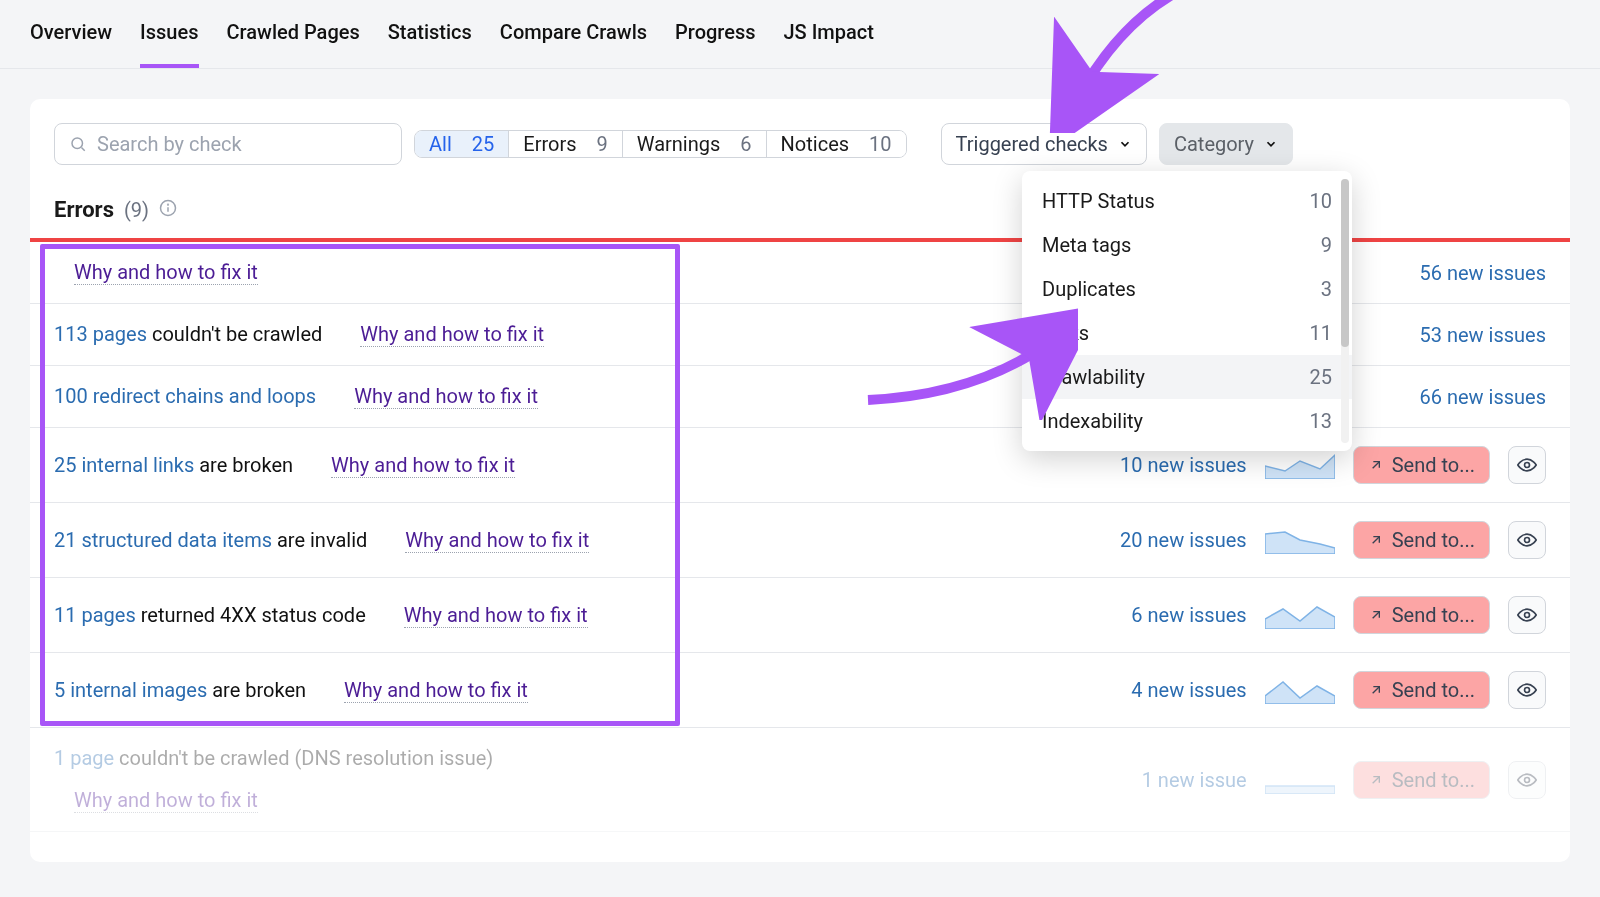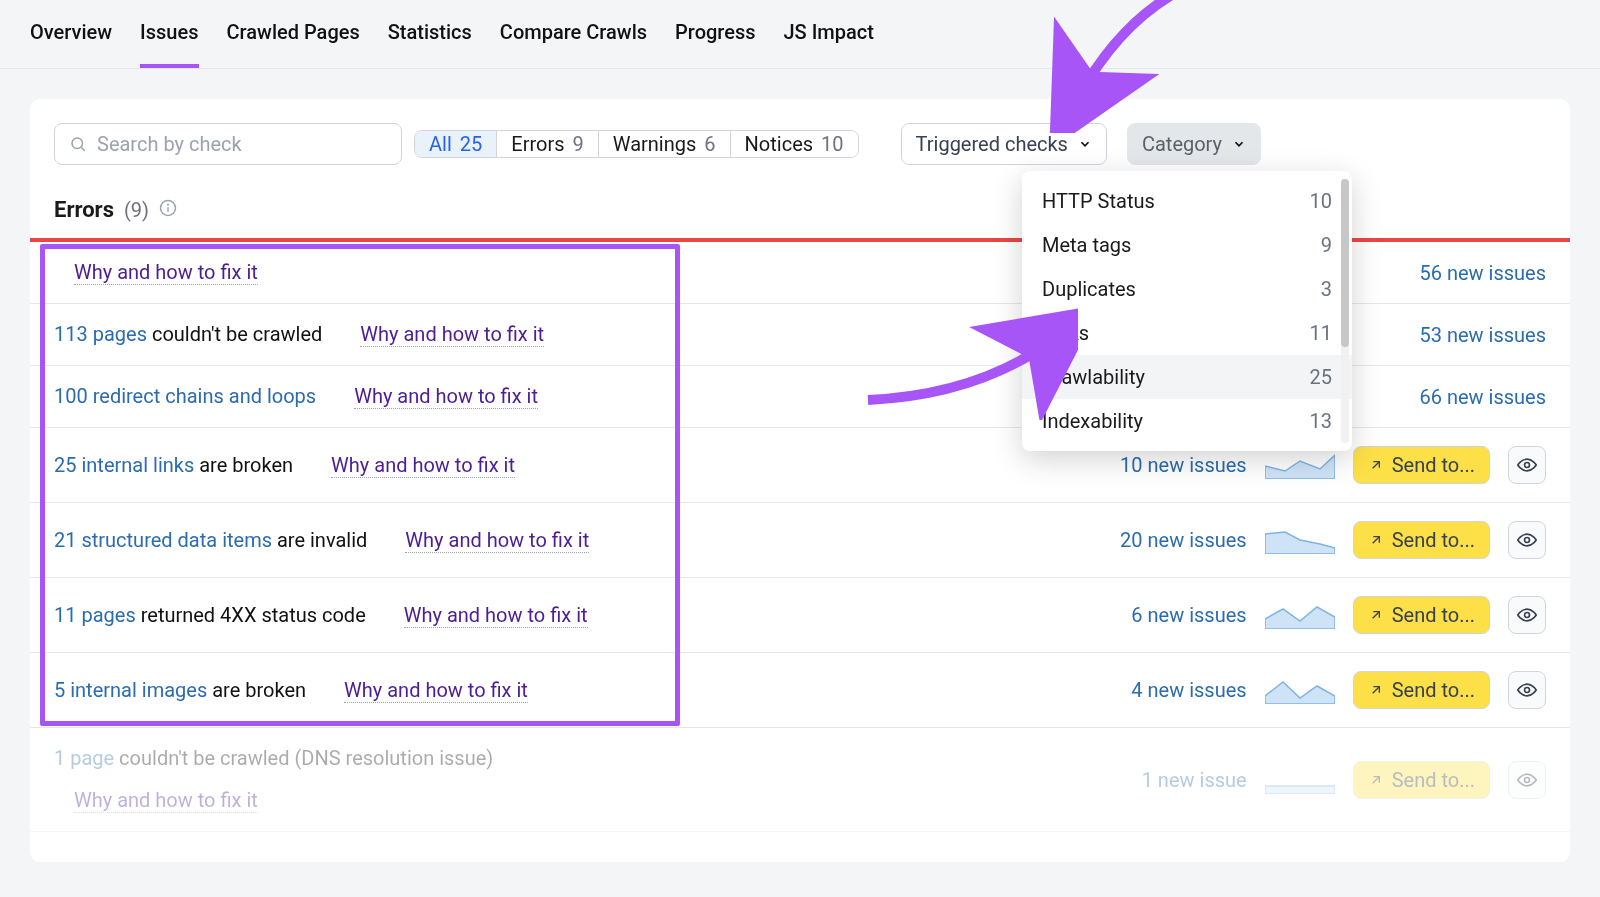--- a/index.html
+++ b/index.html
@@ -5,44 +5,44 @@
   * { box-sizing: border-box; margin: 0; padding: 0; }
   body { font-family: -apple-system, BlinkMacSystemFont, "Segoe UI", Roboto, Helvetica, Arial, sans-serif; background: #f4f5f7; color: #1a1a1a; font-size: 20px; }
   .tabs { display: flex; gap: 28px; padding: 20px 18px 0 30px; border-bottom: 1px solid #e5e7eb; }
   .tab { padding-bottom: 20px; cursor: pointer; font-weight: 500; color: #111; }
   .tab.active { border-bottom: 4px solid #a855f7; color: #111; }
   .card { background: #fff; border-radius: 10px; margin: 30px; padding: 0 0 30px 0; position: relative; }
   .toolbar { display: flex; align-items: center; gap: 12px; padding: 24px 24px 20px 24px; }
   .search { display: flex; align-items: center; border: 1px solid #d1d5db; border-radius: 8px; padding: 8px 14px; width: 348px; color: #9ca3af; background: #fff; }
   .search svg { margin-right: 10px; }
   .seggroup { display: inline-flex; border: 1px solid #d1d5db; border-radius: 8px; overflow: hidden; }
-  .seg { padding: 1px 14px; border-right: 1px solid #d1d5db; cursor: pointer; display: flex; align-items: center; gap: 8px; background: #fff; text-align: center; }
+  .seg { padding: 1px 14px; border-right: 1px solid #d1d5db; cursor: pointer; display: flex; align-items: center; gap: 20px; background: #fff; text-align: center; }
   .seg:last-child { border-right: none; }
   .seg.active { background: #e9f1fb; }
   .seg.active .seg-label { color: #2563eb; }
   .seg-count { color: #6b7280; }
   .seg.active .seg-count { color: #2563eb; }
-  .pill { display: inline-flex; align-items: center; gap: 10px; border: 1px solid #d1d5db; border-radius: 8px; padding: 8px 14px; cursor: pointer; background: #fff; color: #374151; margin-left: 8px; }
+  .pill { display: inline-flex; align-items: center; gap: 10px; border: 1px solid #d1d5db; border-radius: 8px; padding: 8px 14px; cursor: pointer; background: #fff; color: #374151; }
   .pill.disabled { background: #e4e7ea; color: #5b6067; border-color: #e4e7ea; }
   .toolbar-spacer { width: 10px; }
   .section-title { padding: 12px 24px 16px 24px; display: flex; align-items: center; gap: 10px; }
   .section-title b { font-weight: 700; font-size: 22px; }
   .section-title .cnt { color: #6b7280; }
   .redline { height: 4px; background: #ef4444; }
   .rows { position: relative; }
   .row { display: flex; align-items: center; padding: 18px 24px; border-bottom: 1px solid #e5e7eb; gap: 18px; }
   .row.faded { opacity: 0.35; }
   .desc { flex: 0 0 600px; display: flex; align-items: baseline; gap: 18px; flex-wrap: wrap; }
   .desc .link { color: #2b6cb0; }
   .desc .txt { color: #111; }
   .fixlink { color: #4c1d95; border-bottom: 1px dotted #9ca3af; cursor: pointer; margin-left: 20px; }
   .spacer { flex: 1; }
   .newissues { color: #2b6cb0; width: 170px; text-align: right; cursor: pointer; }
   .spark { width: 70px; height: 28px; }
-  .sendto { display: inline-flex; align-items: center; gap: 8px; border: 1px solid #d1d5db; background: #fde047; border-radius: 8px; padding: 6px 14px; cursor: pointer; color: #374151; }
+  .sendto { display: inline-flex; align-items: center; gap: 8px; border: 1px solid #d1d5db; background: #fca5a5; border-radius: 8px; padding: 6px 14px; cursor: pointer; color: #374151; }
   .eyebtn { display: inline-flex; align-items: center; justify-content: center; border: 1px solid #d1d5db; background: #f9fafb; border-radius: 8px; width: 38px; height: 38px; cursor: pointer; color: #374151; }
   .highlight-box { position: absolute; border: 5px solid #a855f7; pointer-events: none; border-radius: 2px; }
   .dropdown { position: absolute; background: #fff; border-radius: 8px; box-shadow: 0 8px 30px rgba(0,0,0,0.18); padding: 8px 0; width: 330px; z-index: 50; }
   .dd-item { display: flex; justify-content: space-between; padding: 10px 20px; cursor: pointer; }
   .dd-item:hover, .dd-item.hover { background: #f3f4f6; }
   .dd-item .dd-count { color: #6b7280; }
   .dd-scroll { position: absolute; right: 3px; top: 8px; bottom: 8px; width: 8px; background: #f1f1f1; border-radius: 4px; }
   .dd-thumb { position: absolute; right: 3px; top: 8px; width: 8px; height: 60%; background: #c7c7c7; border-radius: 4px; }
   .arrow-svg { position: absolute; pointer-events: none; z-index: 60; }
   .chev { width: 14px; height: 14px; }

